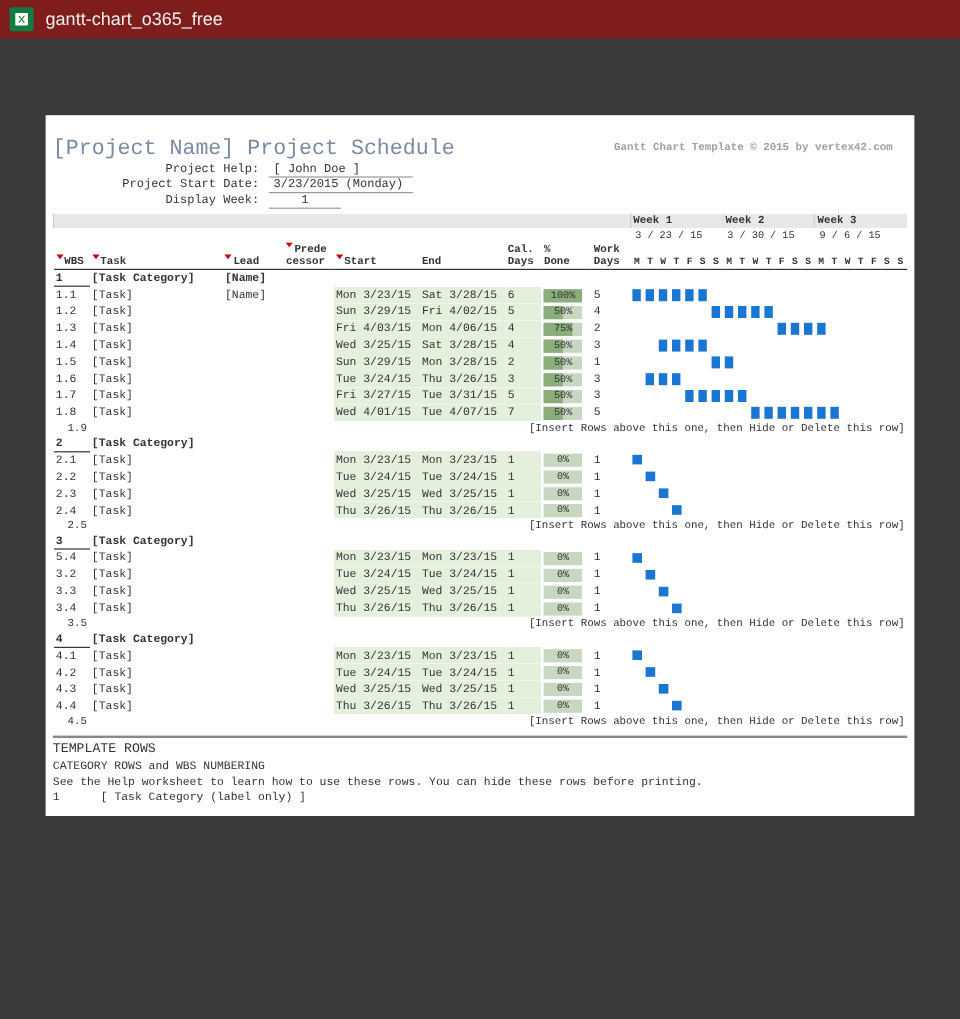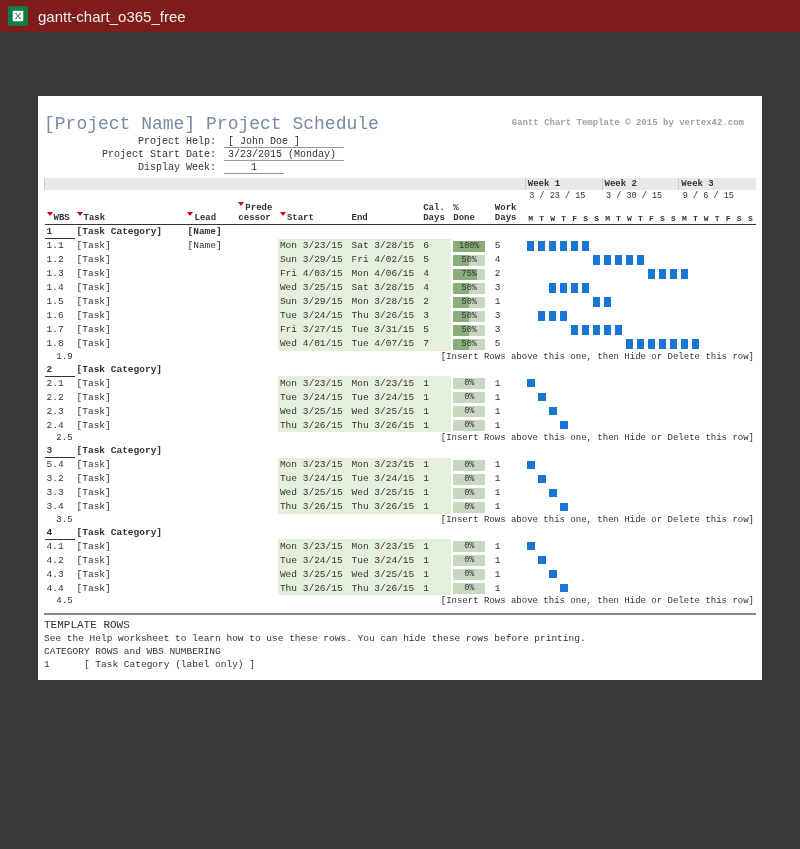--- a/index.html
+++ b/index.html
@@ -926,17 +926,17 @@
         </tr>
         <tr class="insert-row">
           <td>4.5</td>
           <td colspan="29">[Insert Rows above this one, then Hide or Delete this row]</td>
         </tr>
       </tbody>
     </table>
 
   <div class="tmpl-sec">
     <div class="tmpl-title">TEMPLATE ROWS</div>
+    <div class="tmpl-txt">CATEGORY ROWS and WBS NUMBERING</div>
     <div class="tmpl-txt">See the Help worksheet to learn how to use these rows. You can hide these rows before printing.</div>
-    <div class="tmpl-txt">CATEGORY ROWS and WBS NUMBERING</div>
     <div class="tmpl-txt"><span>1</span>&nbsp;&nbsp;&nbsp;&nbsp;&nbsp;&nbsp;<span>[ Task Category (label only) ]</span></div>
   </div>
 </div>
 
 </body></html>

